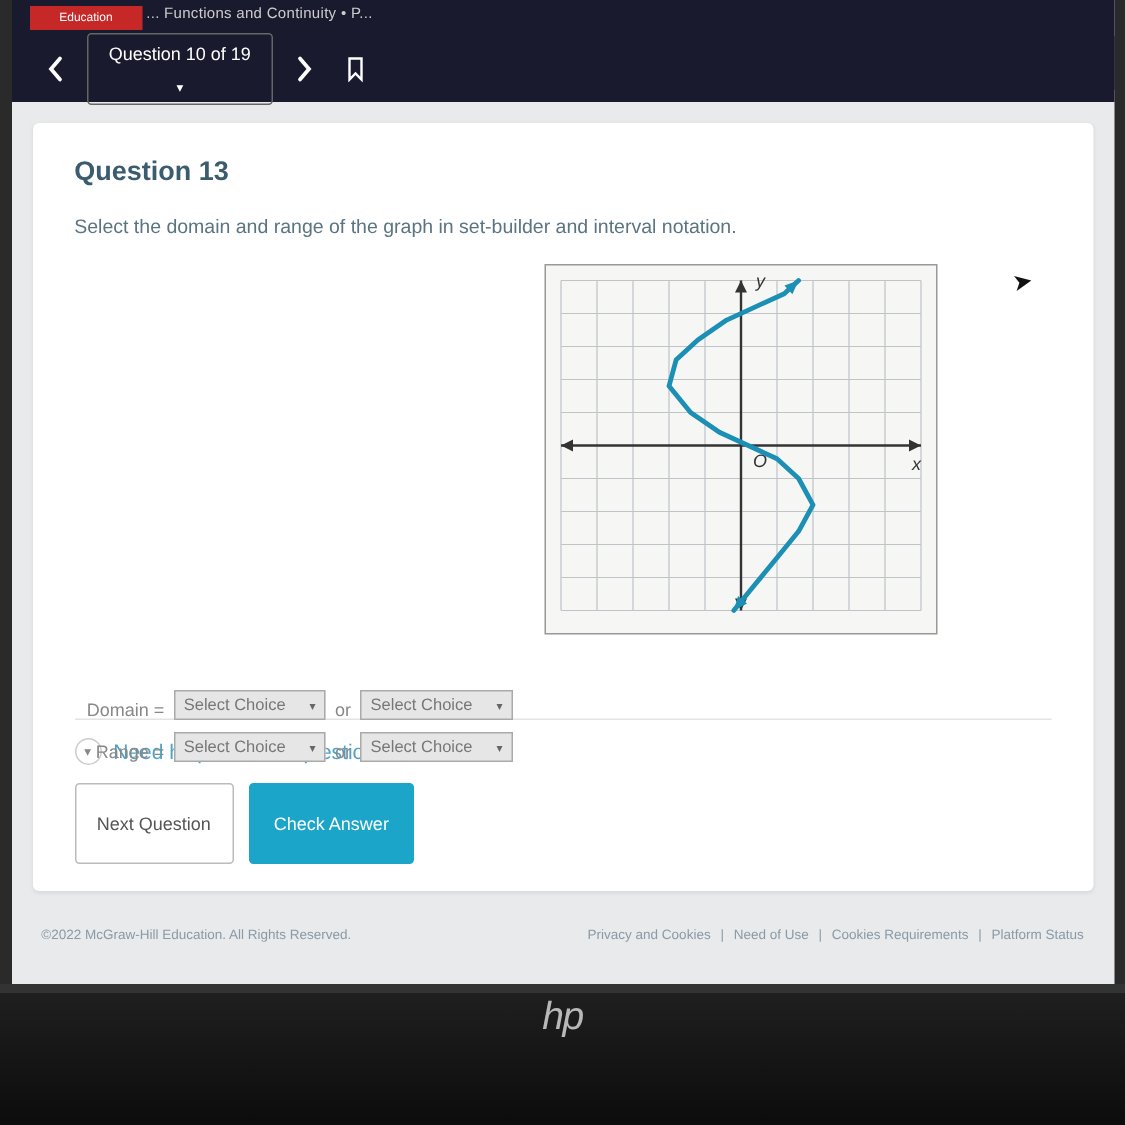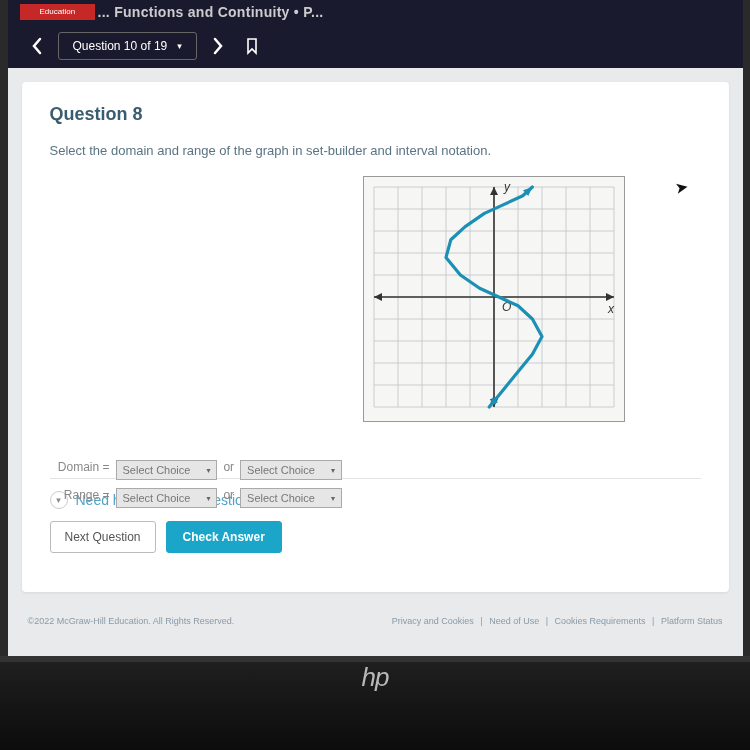--- a/index.html
+++ b/index.html
@@ -1,42 +1,42 @@
 <!DOCTYPE html>
 <html><head>
   <meta charset="utf-8">
   <style>
     * { margin: 0; padding: 0; box-sizing: border-box; }
     body { font-family: Arial, Helvetica, sans-serif; background: #2a2a2a; width: 750px; height: 750px; overflow: hidden; position: relative; }
     .screen { background: #e8eaec; width: 735px; height: 660px; margin: 0 auto; position: relative; border-radius: 0 0 4px 4px; }
     .topbar { background: #1a1a2e; height: 60px; display: flex; align-items: center; padding: 0 12px; gap: 10px; }
     .logo-badge { background: #c62828; color: #fff; font-size: 8px; padding: 4px 20px; line-height: 1.1; position: relative; top: -18px; }
-    .title-crumb { color: #ccc; font-size: 14px; position: absolute; top: 4px; left: 90px; letter-spacing: 0.02em; font-weight: bold; }
+    .title-crumb { color: #ccc; font-size: 10px; position: absolute; top: 4px; left: 90px; letter-spacing: 0.02em; }
     .navbar { background: #1a1a2e; height: 44px; display: flex; align-items: center; gap: 8px; padding: 0 16px; margin-top: -36px; }
     .nav-btn { color: #fff; background: transparent; border: none; font-size: 18px; cursor: pointer; padding: 4px 6px; }
     .nav-btn svg { display: block; }
-    .question-pill { border: 1px solid #666; color: #fff; background: transparent; padding: 6px 14px; border-radius: 3px; font-size: 12px; display: flex; align-items: center; gap: 10px; cursor: pointer; }
+    .question-pill { border: 1px solid #666; color: #fff; background: transparent; padding: 6px 14px; border-radius: 3px; font-size: 12px; display: flex; align-items: center; gap: 10px; cursor: pointer; flex-direction: column; }
     .question-pill .chev { font-size: 9px; }
     .content { background: #fff; margin: 14px; border-radius: 4px; padding: 22px 28px 18px; position: relative; min-height: 510px; box-shadow: 0 1px 3px rgba(0,0,0,0.08); }
     .qtitle { color: #3a5c6e; font-size: 18px; font-weight: bold; margin-bottom: 18px; }
     .qprompt { color: #5a7483; font-size: 13px; margin-bottom: 18px; }
     .work-row { display: flex; align-items: flex-start; gap: 18px; }
     .graph-area { flex: 1; display:flex; justify-content:center; }
     .graph-box { border: 1px solid #999; background: #f6f6f4; position: relative; }
     .answers { position: absolute; left: 28px; top: 378px; }
-    .answer-line { display: flex; align-items: flex-start; gap: 6px; margin-bottom: 8px; font-size: 12px; color: #888; }
+    .answer-line { display: flex; align-items: flex-end; gap: 6px; margin-bottom: 8px; font-size: 12px; color: #888; }
     .answer-label { width: 60px; text-align: right; }
     .sel { background: #e6e6e6; border: 1px solid #aaa; color: #777; font-size: 11px; padding: 3px 6px; display: inline-flex; align-items: center; gap: 16px; cursor: pointer; }
     .sel .arr { font-size: 8px; color: #666; }
     .help-row { border-top: 1px solid #e3e3e3; margin-top: 56px; padding-top: 12px; display: flex; align-items: center; gap: 8px; }
     .help-chevron { border: 1px solid #ccc; border-radius: 50%; width: 18px; height: 18px; display: inline-flex; align-items: center; justify-content: center; font-size: 9px; color: #888; cursor: pointer; }
     .help-text { color: #4fa3c7; font-size: 14px; }
     .actions { display: flex; gap: 10px; margin-top: 12px; }
-    .btn-outline { background: #fff; border: 1px solid #bbb; color: #555; padding: 8px 14px; font-size: 12px; border-radius: 3px; cursor: pointer; }
-    .btn-primary { background: #1aa5c9; border: 1px solid #1aa5c9; color: #fff; padding: 8px 16px; font-size: 12px; border-radius: 3px; font-weight: bold; cursor: pointer; }
+    .btn-outline { background: #fff; border: 1px solid #bbb; color: #555; padding: 19px 14px; font-size: 12px; border-radius: 3px; cursor: pointer; }
+    .btn-primary { background: #1aa5c9; border: 1px solid #1aa5c9; color: #fff; padding: 8px 16px; font-size: 12px; border-radius: 3px; font-weight: normal; cursor: pointer; }
     .footer { display: flex; justify-content: space-between; align-items: center; padding: 10px 20px; font-size: 9px; color: #8a9aa6; }
     .footer a { color: #8a9aa6; text-decoration: none; }
     .footer .links span { margin: 0 4px; }
     .cursor { position: absolute; top: 178px; right: 54px; font-size: 16px; color: #111; transform: rotate(-10deg); }
     .bezel { position: absolute; bottom: 0; left: 0; right: 0; height: 94px; background: linear-gradient(180deg, #1f1f1f 0%, #0c0c0c 100%); display: flex; align-items: flex-start; justify-content: center; border-top: 6px solid #333; }
     .bezel .hp { font-family: "Segoe UI", Arial; font-style: italic; font-size: 26px; color: #b8b8b8; letter-spacing: -1px; }
   </style>
 </head>
 <body>
 
@@ -64,21 +64,21 @@
         </svg>
     </button>
     <button class="nav-btn">
       <svg width="14" height="18" viewBox="0 0 14 18">
           <path d="M3 2 H11 V16 L7 12 L3 16 Z" stroke="#fff" stroke-width="1.6" fill="none"></path>
         </svg>
     </button>
   </div>
 
   <div class="content">
-    <h2 class="qtitle">Question 8</h2>
+    <h2 class="qtitle">Question 13</h2>
     <p class="qprompt">Select the domain and range of the graph in set-builder and interval notation.</p>
 
     <div class="work-row">
       <div style="width:220px;"></div>
       <div class="graph-area">
         <div class="graph-box">
           <svg id="chart" width="260" height="240">
               <line x1="10" y1="230" x2="10" y2="10" stroke="#bfc4c9" stroke-width="0.8"></line>
               <line x1="34" y1="230" x2="34" y2="10" stroke="#bfc4c9" stroke-width="0.8"></line>
               <line x1="58" y1="230" x2="58" y2="10" stroke="#bfc4c9" stroke-width="0.8"></line>

